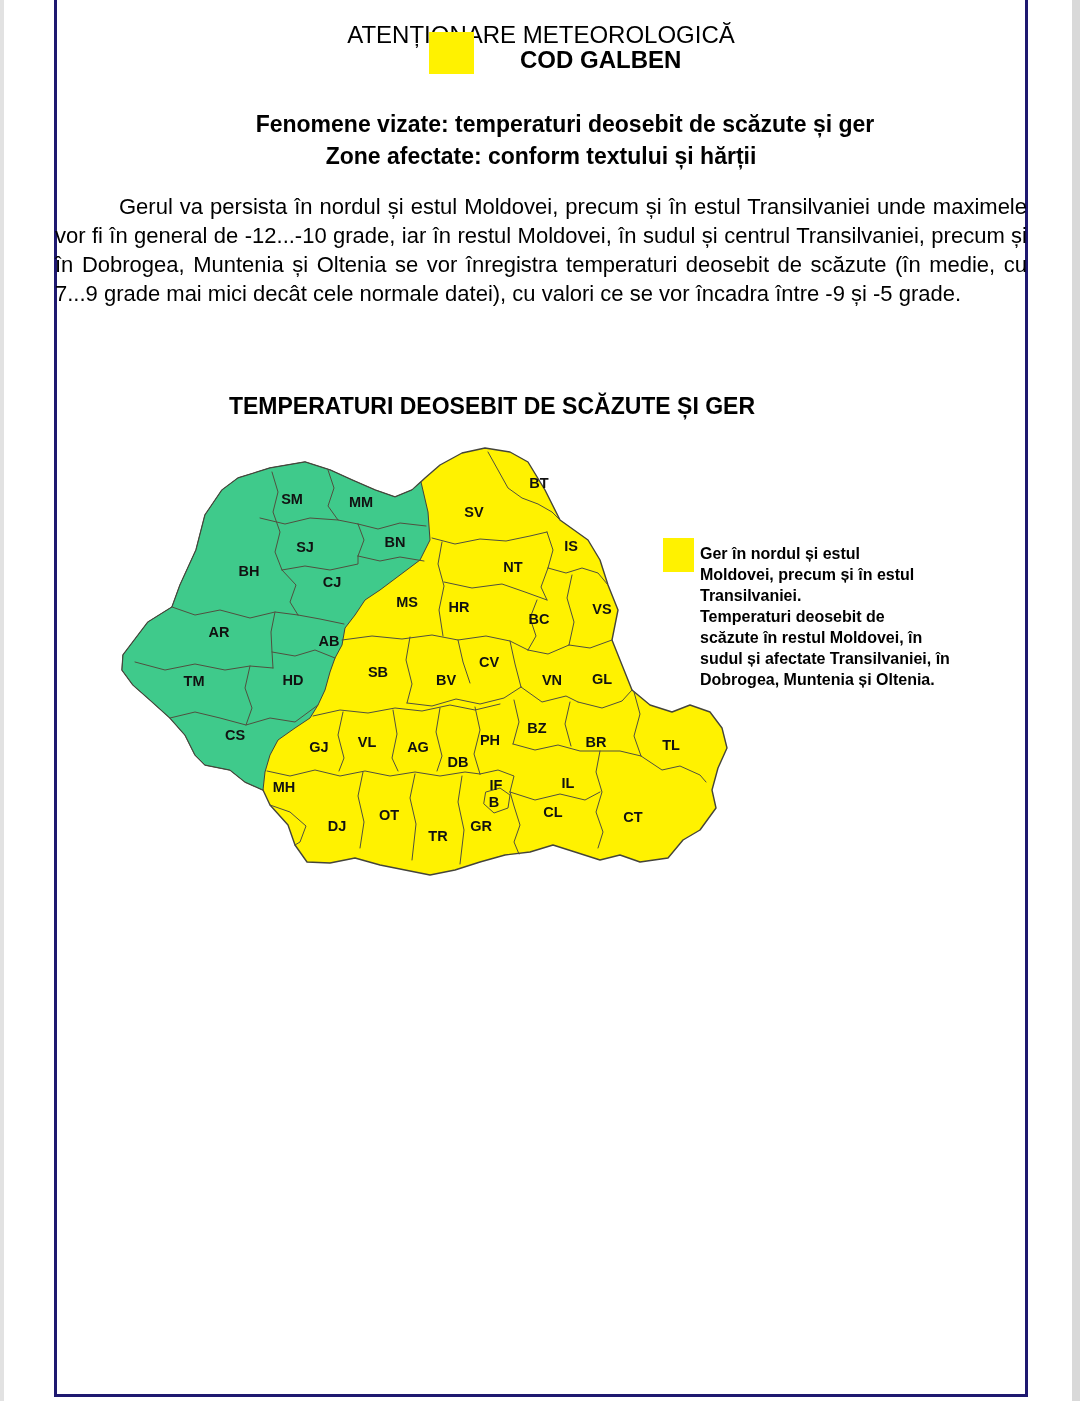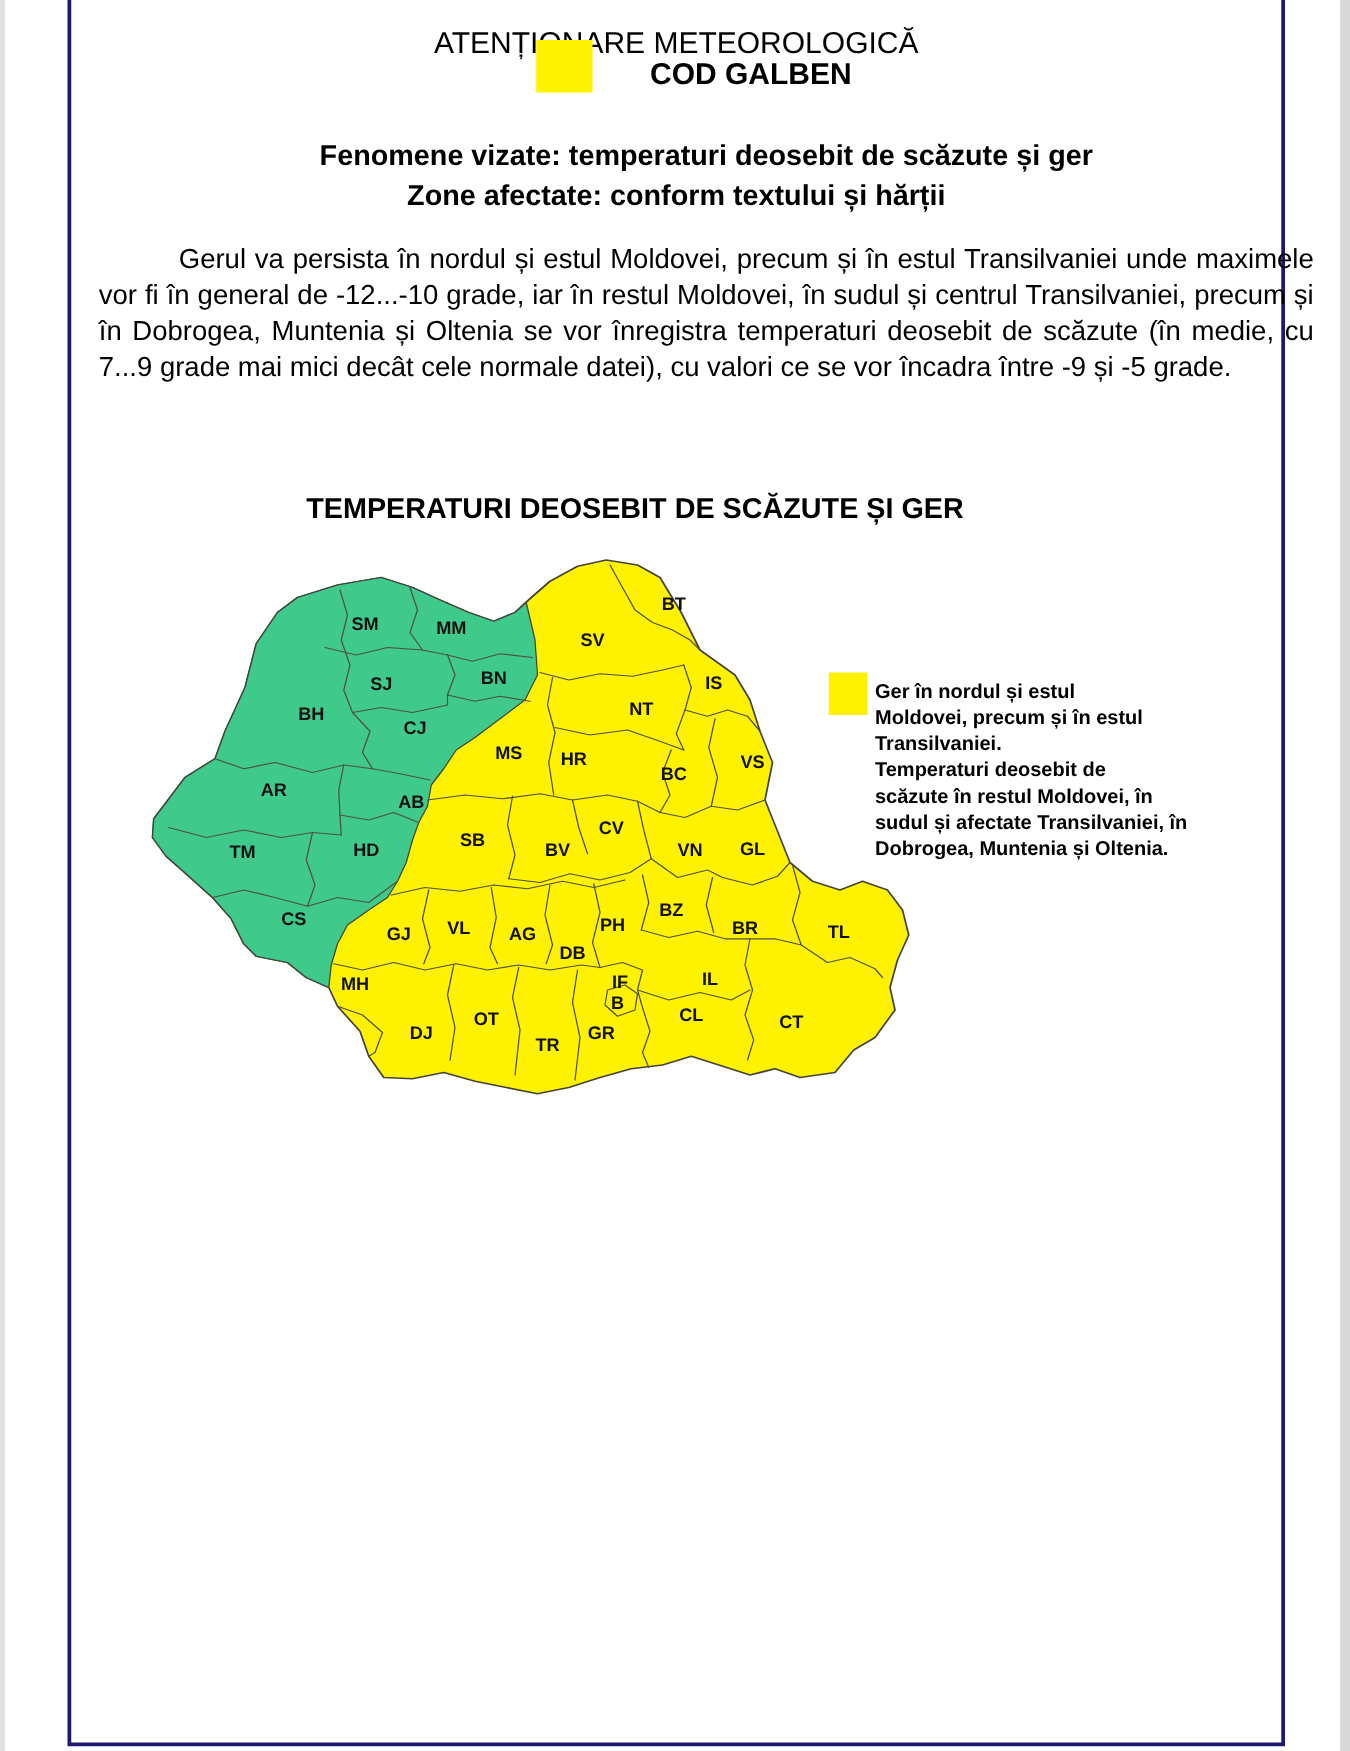--- a/index.html
+++ b/index.html
@@ -12,22 +12,22 @@
               border:3px solid #1E1870;background:transparent;}
   .center-line{position:absolute;left:54px;width:974px;text-align:center;white-space:nowrap;}
   #doc-title{top:1px;font-size:24px;font-weight:normal;margin-top:20px;}
   #code-row{position:absolute;left:54px;top:30px;width:974px;height:46px;}
   #code-swatch{position:absolute;left:375px;top:2px;width:45px;height:42px;background:#FFF200;}
   #code-label{position:absolute;left:430px;top:16px;font-size:24px;font-weight:bold;white-space:nowrap;margin-left:36px;}
   #validity-line{top:79px;font-size:23px;font-weight:bold;}
   #phenomena-line{top:111px;font-size:23px;font-weight:bold;padding-left:24px;}
   #zones-line{top:143px;font-size:23px;font-weight:bold;}
   #body-paragraph{position:absolute;left:55px;top:192px;width:972px;
-                  font-size:22px;line-height:29px;text-align:justify;text-indent:64px;padding-left:24px;}
-  #map-title{position:absolute;left:62px;top:393px;width:892px;text-align:center;
+                  font-size:22px;line-height:29px;text-align:justify;text-indent:64px;}
+  #map-title{position:absolute;left:46px;top:393px;width:892px;text-align:center;
              font-size:23px;font-weight:bold;white-space:nowrap;}
   #map-svg{position:absolute;left:110px;top:440px;}
   .county-label{font-family:"Liberation Sans","DejaVu Sans",sans-serif;font-size:14.5px;
                 font-weight:bold;fill:#111;text-anchor:middle;}
   .cborder{fill:none;stroke:#50503f;stroke-width:1;stroke-linejoin:round;stroke-linecap:round;}
   #map-outline{stroke:#44443a;stroke-width:1.4;stroke-linejoin:round;}
   #green-region{stroke:#44443a;stroke-width:1;stroke-linejoin:round;}
   #legend-swatch{position:absolute;left:663px;top:538px;width:31px;height:34px;background:#FFF200;}
   #legend-text{position:absolute;left:700px;top:543px;width:272px;
                font-size:16px;font-weight:bold;line-height:21px;}

